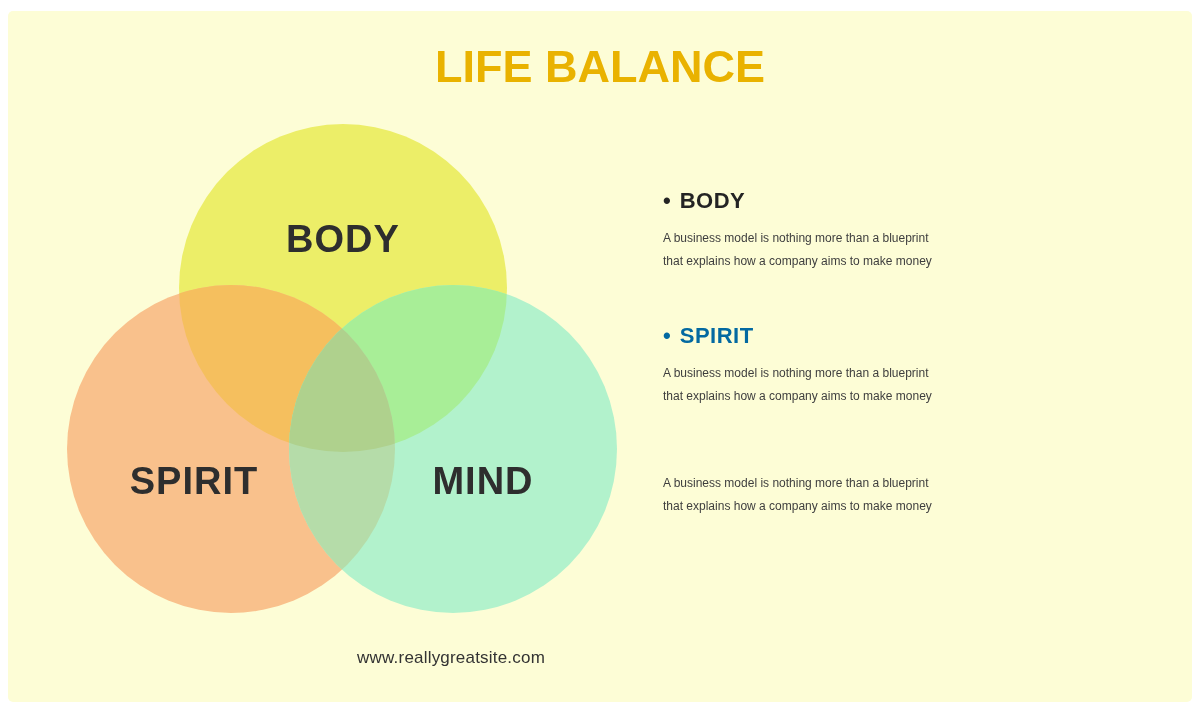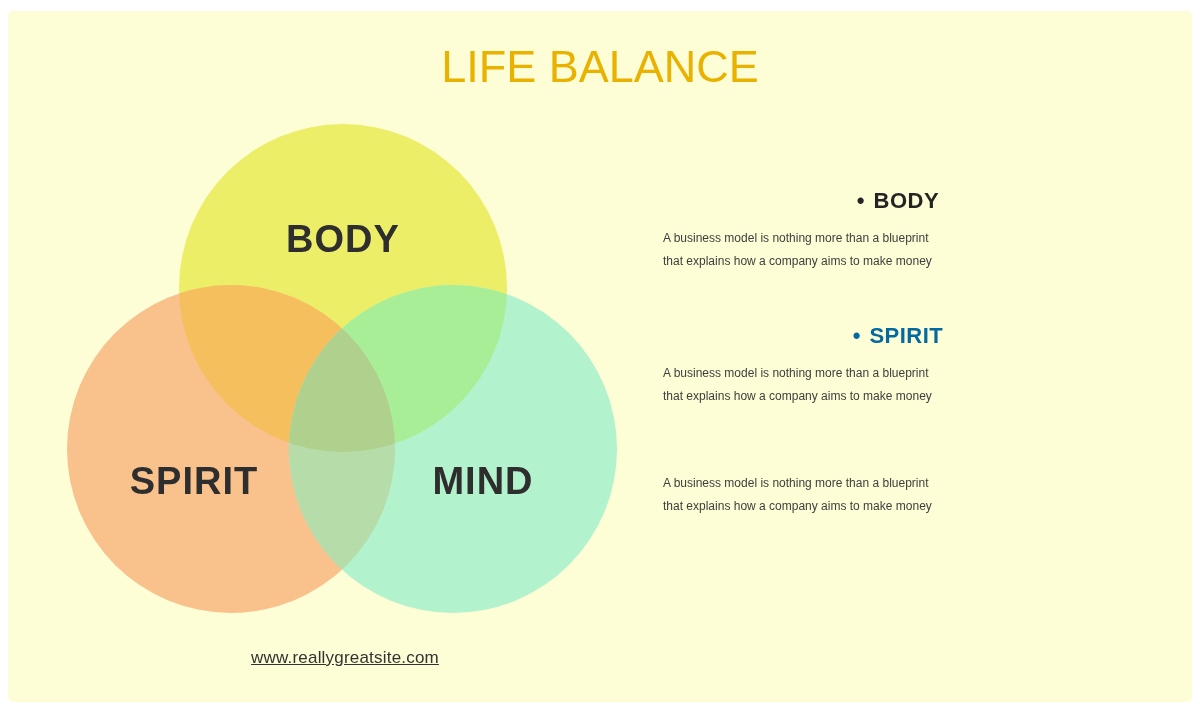--- a/index.html
+++ b/index.html
@@ -14,21 +14,21 @@
     position: absolute;
     left: 8px; top: 11px;
     width: 1184px; height: 691px;
     border-radius: 5px;
   }
   .title {
     position: absolute;
     left: 0; right: 0; top: 44px;
     text-align: center;
     font-size: 45px;
-    font-weight: 400;
+    font-weight: 700;
     letter-spacing: 0px;
     line-height: 1;
     margin: 0;
   }
   .venn-svg {
     position: absolute;
     left: 0; top: 0;
     width: 1200px; height: 714px;
   }
   .circle-label {
@@ -48,37 +48,35 @@
     width: 470px;
   }
   .section-body   { top: 188px; }
   .section-spirit { top: 323px; }
   .section-mind   { top: 458px; }
   .section-heading {
     font-size: 22px;
     font-weight: 700;
     letter-spacing: 0.5px;
     line-height: 1.15;
-    text-align: center;
   }
   .section-heading .bullet { margin-right: 9px; letter-spacing: 0; }
   .section-desc {
     margin-top: 14px;
     font-size: 12px;
     line-height: 23px;
   }
   .section-desc .line { display: block; white-space: nowrap; }
   .footer {
     position: absolute;
     left: 145px; top: 648px;
     width: 400px;
-    text-align: center;
+    text-align: right;
     font-size: 17px;
     letter-spacing: 0.2px;
-    text-decoration: underline;
   }
 </style>
 </head>
 <body>
 
 <div class="canvas" style="background-color: rgb(253, 253, 214);"></div>
 
 <h1 class="title" style="color: rgb(233, 178, 0);">LIFE BALANCE</h1>
 
 <svg class="venn-svg" viewBox="0 0 1200 714">

